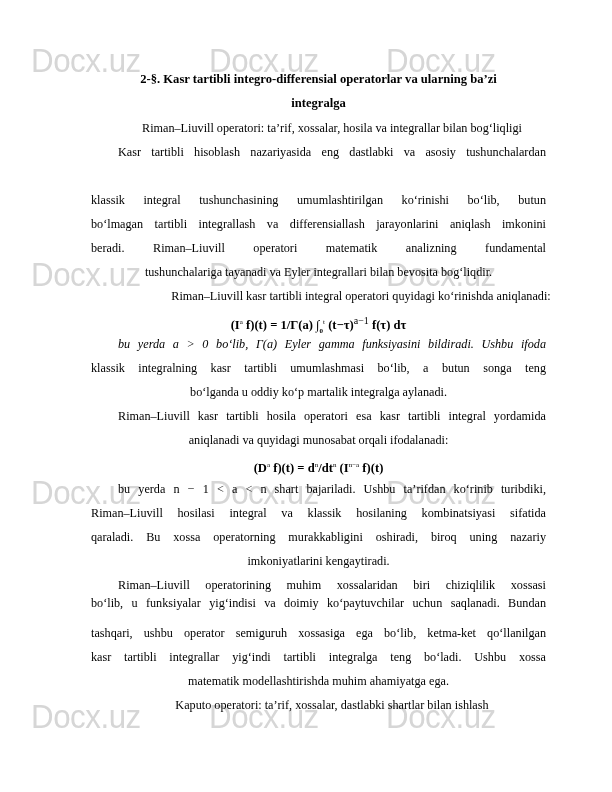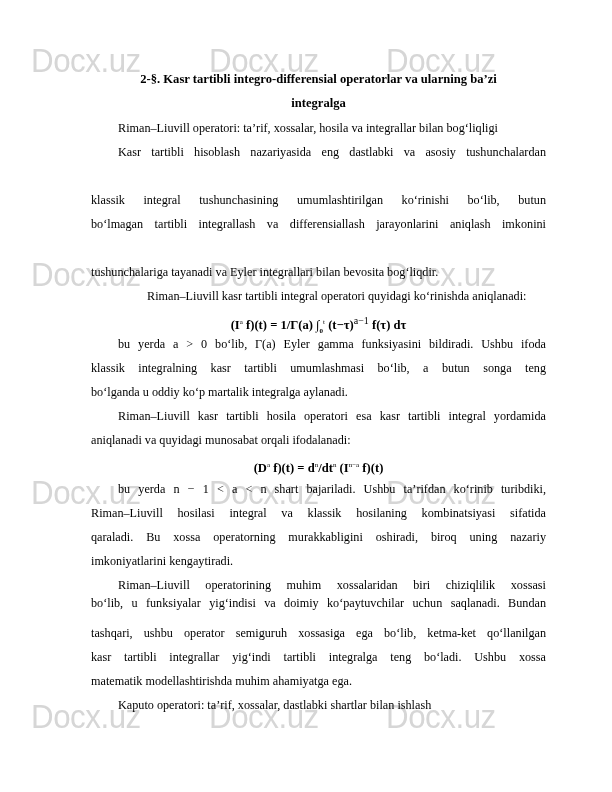--- a/index.html
+++ b/index.html
@@ -2,21 +2,21 @@
 <html><head>
 <meta charset="utf-8">
 <style>
   html, body { margin: 0; padding: 0; background: #ffffff; }
   body { width: 612px; height: 792px; position: relative; overflow: hidden; font-family: "Liberation Serif", "DejaVu Serif", serif; color: #000; }
   .watermark-row { position: absolute; left: 9px; width: 612px; height: 32px; }
   .wm { position: absolute; top: 0; font-family: "Liberation Sans", "DejaVu Sans", sans-serif; font-size: 34px; line-height: 32px; color: #d6d6d6; letter-spacing: -0.5px; transform: scaleX(0.92); transform-origin: left top; white-space: nowrap; }
   .content-layer { position: absolute; left: 0; top: 0; width: 612px; height: 792px; }
   .txt { position: absolute; left: 91px; width: 455px; font-size: 12.2px; line-height: 23px; white-space: nowrap; }
   .j { text-align: justify; text-align-last: justify; }
-  .l { text-align: left; }
+  .l { text-align: center; }
   .c { text-align: center; }
   .ind { left: 118px; width: 428px; }
   .bold { font-weight: bold; font-size: 12.6px; }
 </style>
 </head>
 <body>
 
 <div class="watermark-row" style="top:44px;">
   <span class="wm" style="left:22px;">Docx.uz</span>
   <span class="wm" style="left:200px;">Docx.uz</span>
@@ -41,29 +41,30 @@
 <div class="content-layer">
 
   <div class="txt c bold" style="top:68px;">2-§. Kasr tartibli integro-differensial operatorlar va ularning ba’zi</div>
   <div class="txt c bold" style="top:92px;">integralga</div>
 
   <div class="txt l ind" style="top:117px;">Riman–Liuvill operatori: ta’rif, xossalar, hosila va integrallar bilan bog‘liqligi</div>
 
   <div class="txt j ind" style="top:141px;">Kasr tartibli hisoblash nazariyasida eng dastlabki va asosiy tushunchalardan</div>
   <div class="txt j" style="top:189px;">klassik integral tushunchasining umumlashtirilgan ko‘rinishi bo‘lib, butun</div>
   <div class="txt j" style="top:213px;">bo‘lmagan tartibli integrallash va differensiallash jarayonlarini aniqlash imkonini</div>
+  <div class="txt j" style="top:237px;">beradi. Riman–Liuvill operatori matematik analizning fundamental</div>
   <div class="txt l" style="top:261px;">tushunchalariga tayanadi va Eyler integrallari bilan bevosita bog‘liqdir.</div>
 
   <div class="txt l ind" style="top:285px;margin-left:29px;">Riman–Liuvill kasr tartibli integral operatori quyidagi ko‘rinishda aniqlanadi:</div>
 
   <div class="txt c bold" style="top:309px;">
     <span>(I</span><sup style="font-size:7px;font-weight:normal;">a</sup><span> f)(t) = 1/Γ(a) ∫</span><sub style="font-size:7px;">0</sub><sup style="font-size:7px;font-weight:normal;">t</sup><span> (t−τ)</span><sup style="font-size:10px;font-weight:normal;">a−1</sup><span> f(τ) dτ</span>
   </div>
 
-  <div class="txt j ind" style="top:333px;">bu yerda a &gt; 0 bo‘lib, Γ(a) Eyler gamma funksiyasini bildiradi. Ushbu ifoda</div>
+  <div class="txt j ind" style="top:333px;font-style:italic;">bu yerda a &gt; 0 bo‘lib, Γ(a) Eyler gamma funksiyasini bildiradi. Ushbu ifoda</div>
   <div class="txt j" style="top:357px;">klassik integralning kasr tartibli umumlashmasi bo‘lib, a butun songa teng</div>
   <div class="txt l" style="top:381px;">bo‘lganda u oddiy ko‘p martalik integralga aylanadi.</div>
 
   <div class="txt j ind" style="top:405px;">Riman–Liuvill kasr tartibli hosila operatori esa kasr tartibli integral yordamida</div>
   <div class="txt c bold" style="top:454px;">
     <span>(D</span><sup style="font-size:7px;font-weight:normal;">a</sup><span> f)(t) = d</span><sup style="font-size:7px;font-weight:normal;">n</sup><span>/dt</span><sup style="font-size:7px;font-weight:normal;">n</sup><span> (I</span><sup style="font-size:7px;font-weight:normal;">n−a</sup><span> f)(t)</span>
   </div>
 
   <div class="txt l" style="top:429px;">aniqlanadi va quyidagi munosabat orqali ifodalanadi:</div>
 

